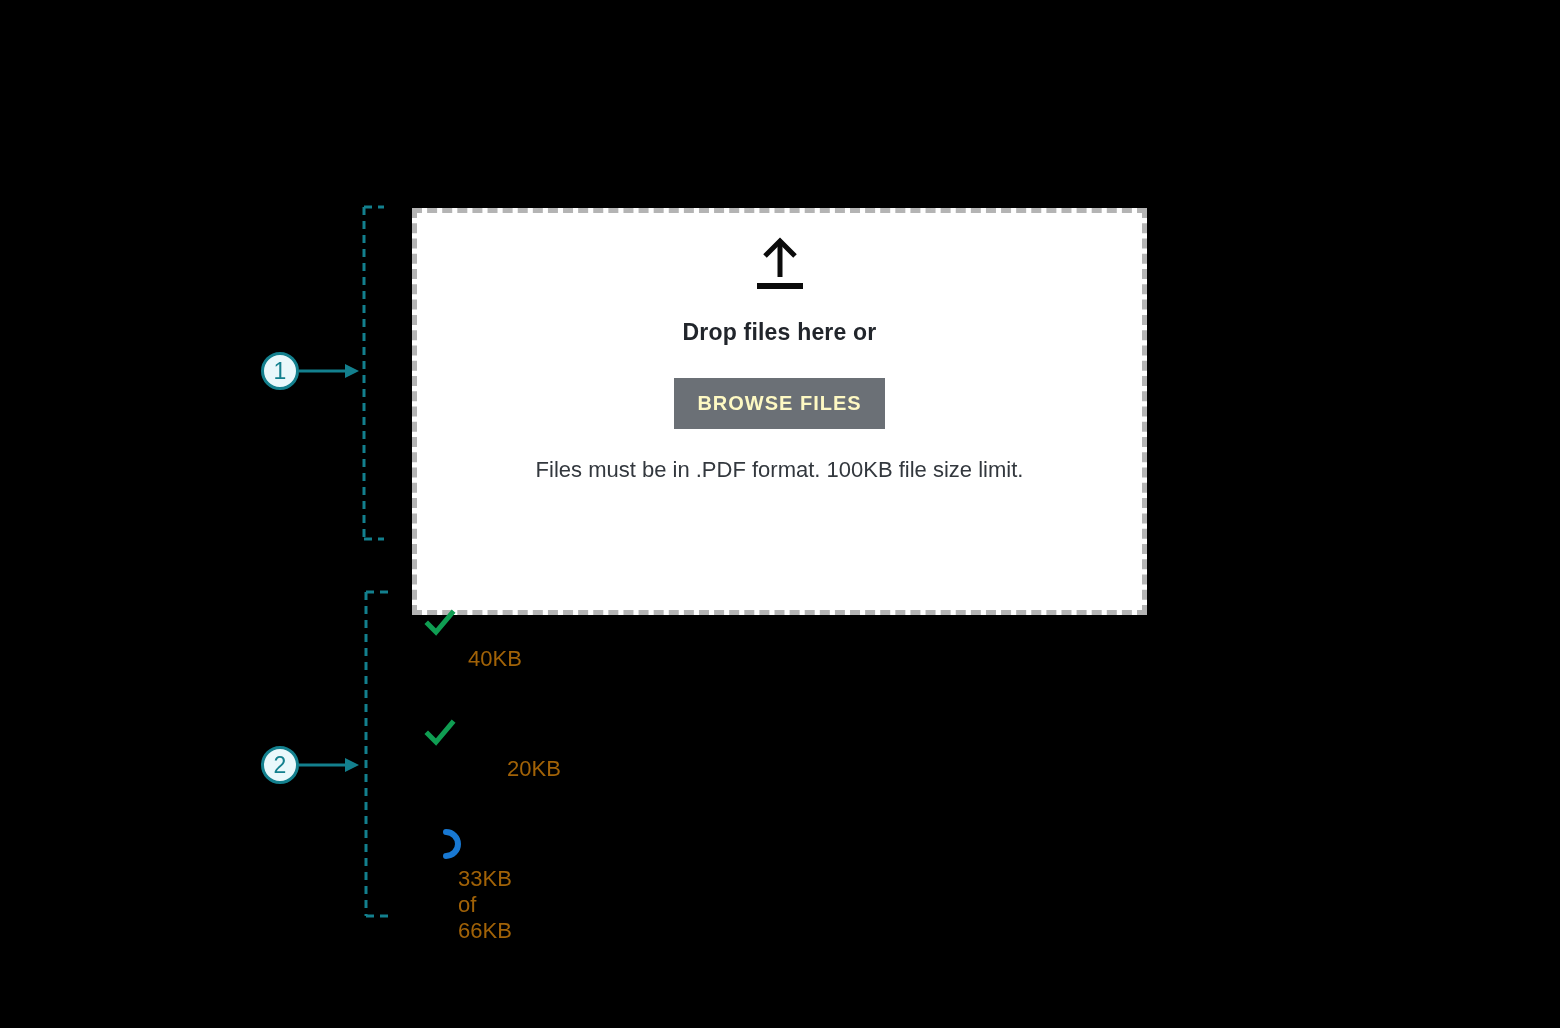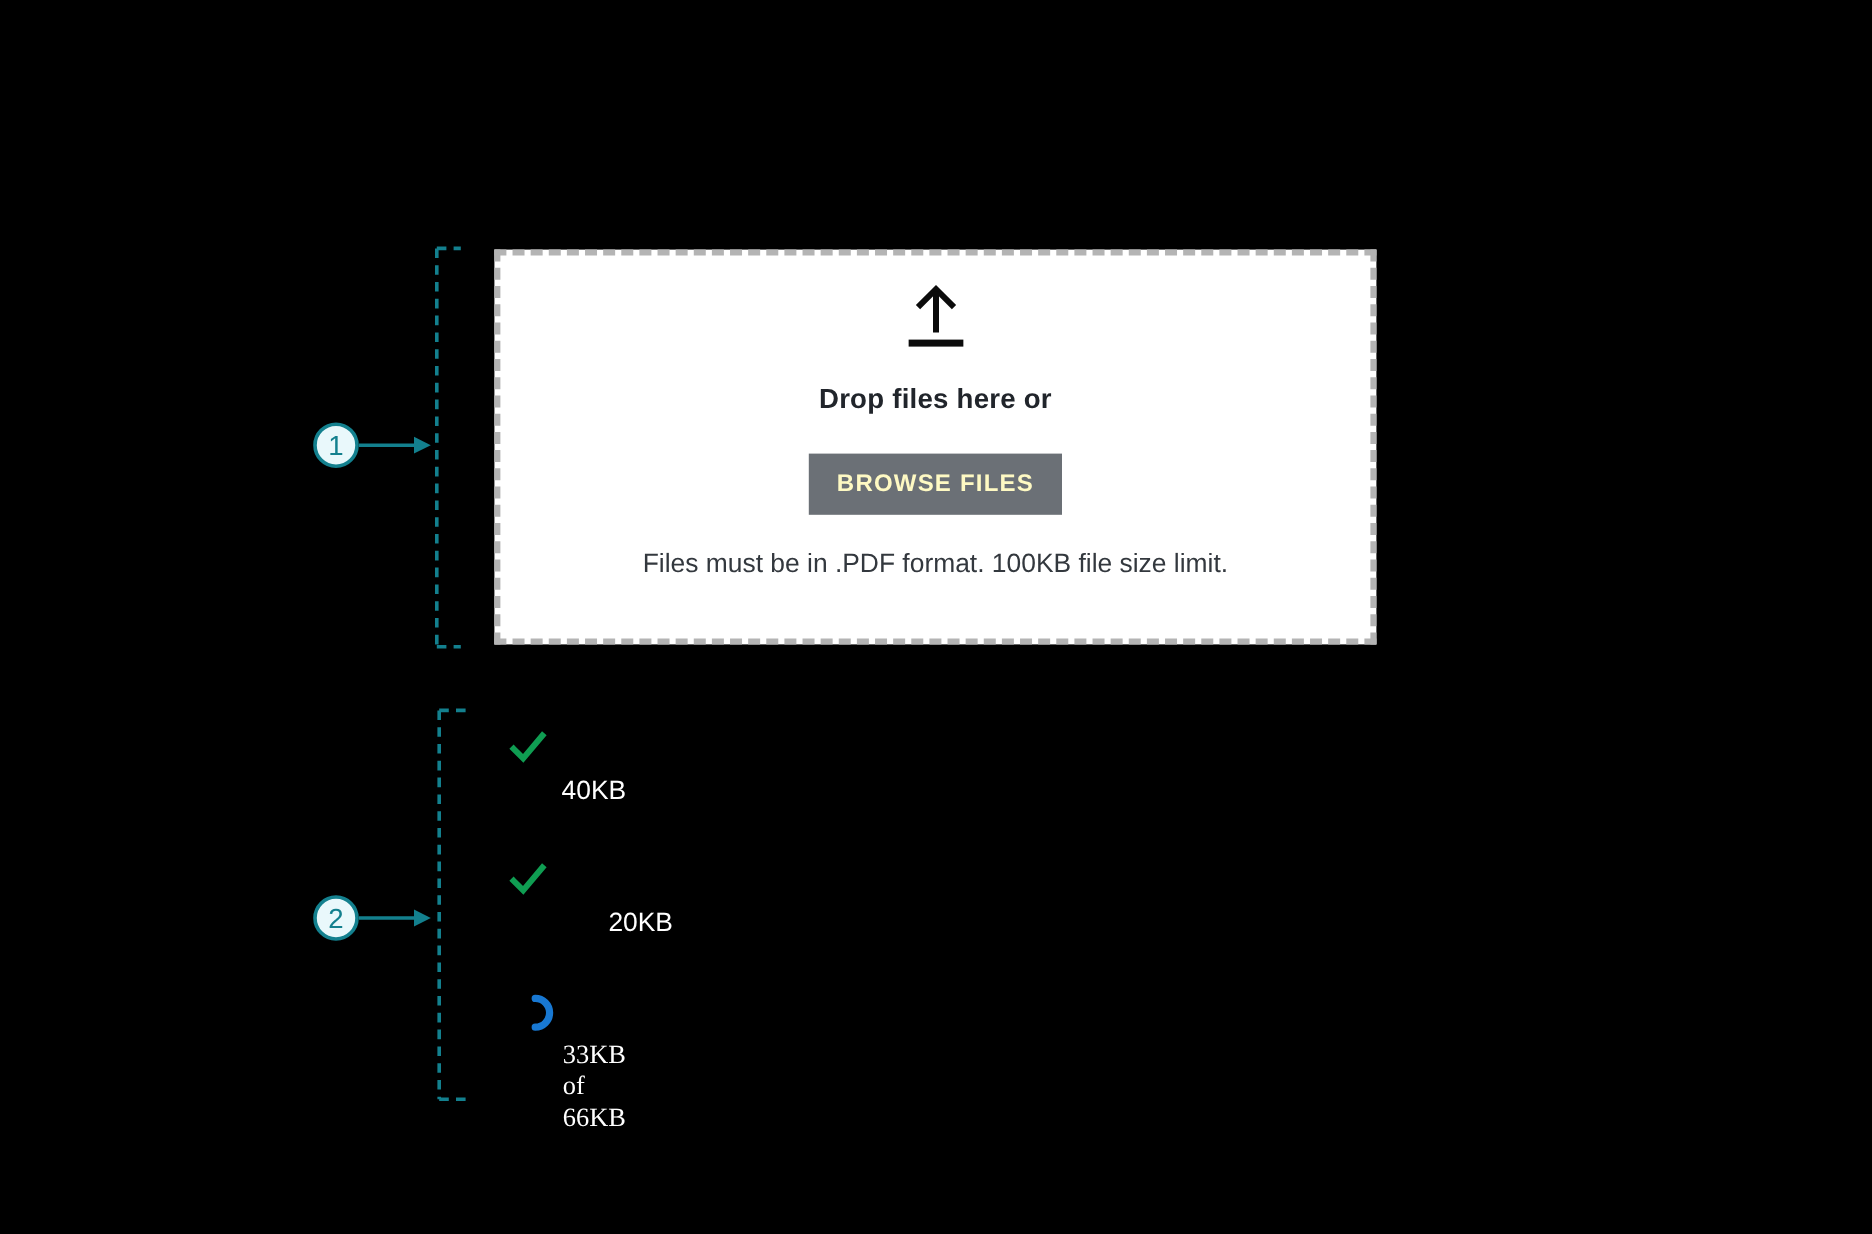--- a/index.html
+++ b/index.html
@@ -16,21 +16,21 @@
     width: 1560px;
     height: 1028px;
     background: #000000;
   }
   
   .dropzone {
     position: absolute;
     left: 412px;
     top: 208px;
     width: 735px;
-    height: 329px;
+    height: 407px;
     box-sizing: border-box;
     background: #ffffff;
     border: 5px dashed #b4b4b4;
     display: flex;
     flex-direction: column;
     align-items: center;
   }
   .upload-icon-wrap {
     margin-top: 24px;
     width: 46px;
@@ -86,25 +86,25 @@
   .bracket2 { left: 364px; top: 590px; }
   
   .upload-item { position: absolute; }
   .status-icon { position: absolute; }
   .check1 { left: 424px; top: 606px; }
   .check2 { left: 424px; top: 716px; }
   .spin1  { left: 429px; top: 827px; }
   .size-label {
     position: absolute;
     font-size: 22px;
-    color: #ffffff;
+    color: #a16207;
   }
   .size1 { left: 468px; top: 646px; }
   .size2 { left: 468px; top: 756px; margin-left: 39px; }
-  .size3 { left: 469px; top: 866px; font-family: Liberation Serif, serif; }
+  .size3 { left: 458px; top: 866px; }
 </style>
 </head>
 <body>
 
 <div class="stage">
 
   <div class="badge badge1">
     <span>1</span>
   </div>
   <svg class="callout-arrow arrow1" width="62" height="16">

